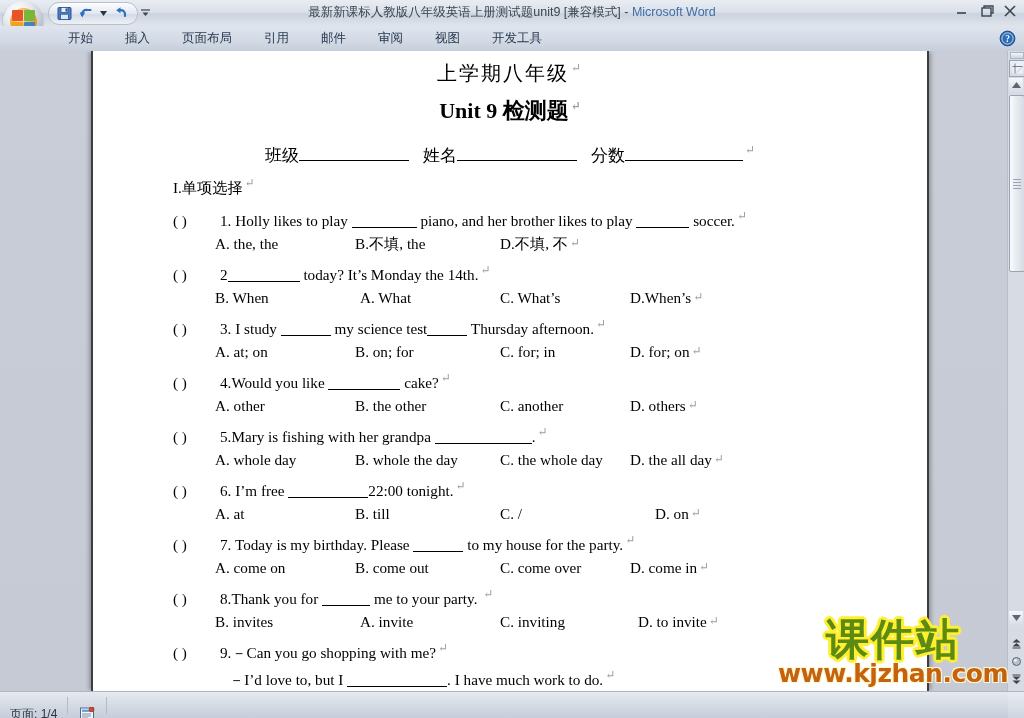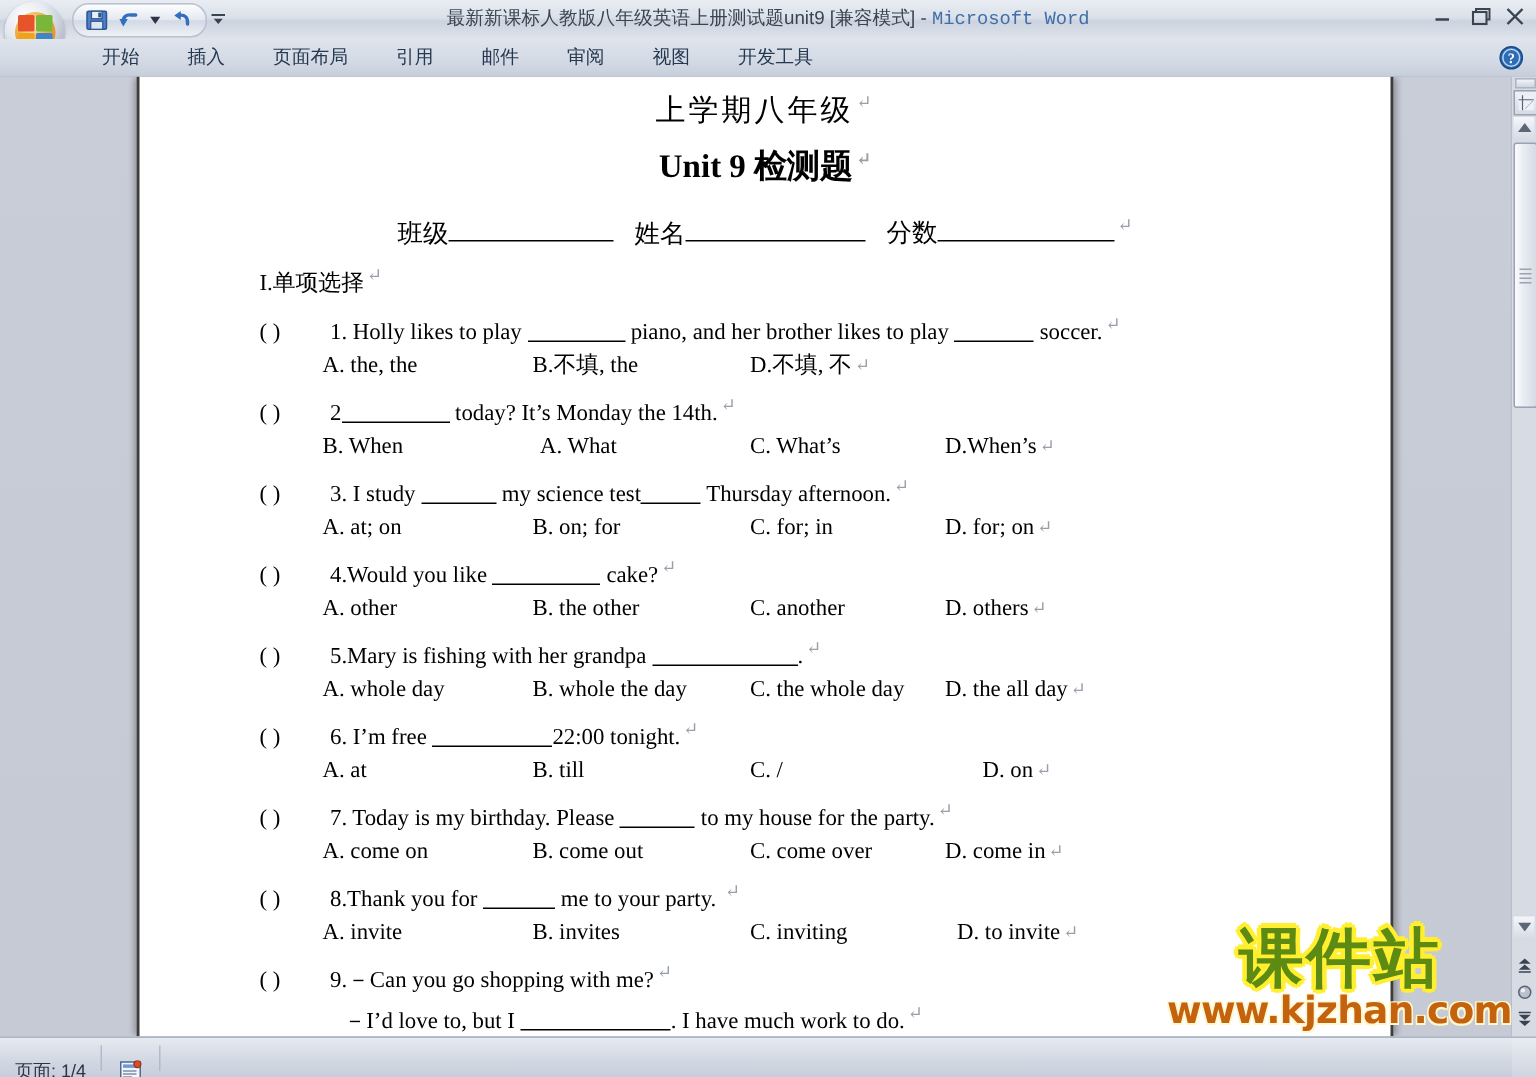--- a/index.html
+++ b/index.html
@@ -14,21 +14,21 @@
   
   .titlebar{
     position:absolute;left:0;top:0;width:1024px;height:26px;
     background:linear-gradient(to bottom,#e9edf3 0%,#dbe1ea 45%,#ccd3df 55%,#dfe4ec 100%);
     border-bottom:1px solid #b4bccb;
   }
   .title-text{
     position:absolute;left:0;top:4px;width:1024px;text-align:center;
     font-size:12.5px;color:#3c4450;white-space:nowrap;
   }
-  .title-text .app-name{color:#3f6ea8;font-family:Liberation Mono, monospace;}
+  .title-text .app-name{color:#3f6ea8;}
   .win-btns{position:absolute;right:6px;top:3px;display:flex;gap:7px;align-items:center;}
   .win-btn{width:17px;height:15px;position:relative;cursor:default;}
   .win-btn svg{display:block;}
 
   
   .orb{
     position:absolute;left:3px;top:1px;width:40px;height:40px;border-radius:50%;
     background:radial-gradient(circle at 35% 28%,#ffffff 0%,#e6e9ef 38%,#b9bfcb 72%,#8e95a3 100%);
     box-shadow:0 1px 2px rgba(0,0,0,.35);
     display:flex;align-items:center;justify-content:center;
@@ -382,22 +382,22 @@
               <span class="opt" style="width:145px">B. come out</span>
               <span class="opt" style="width:130px">C. come over</span>
               <span class="opt">D. come in</span>
               <span class="pilcrow">↵</span>
           </div>
 
           <div class="qline">
             <span class="paren">(       )</span><span>8.Thank you for </span><span class="blank" style="width:48px"></span><span> me to your party. </span><span class="pilcrow">↵</span>
           </div>
           <div class="opts">
-            <span class="opt" style="width:140px">A. invite</span>
-              <span class="opt" style="width:145px">B. invites</span>
+            <span class="opt" style="width:145px">B. invites</span>
+              <span class="opt" style="width:140px">A. invite</span>
               <span class="opt" style="width:138px">C. inviting</span>
               <span class="opt">D. to invite</span>
               <span class="pilcrow">↵</span>
           </div>
 
           <div class="qline">
             <span class="paren">(       )</span><span>9.－Can you go shopping with me?</span><span class="pilcrow">↵</span>
           </div>
           <div class="qline ind">
             <span style="display:inline-block;width:14px"></span><span>－I’d love to, but I </span><span class="blank" style="width:100px"></span><span>. I have much work to do.</span><span class="pilcrow">↵</span>

